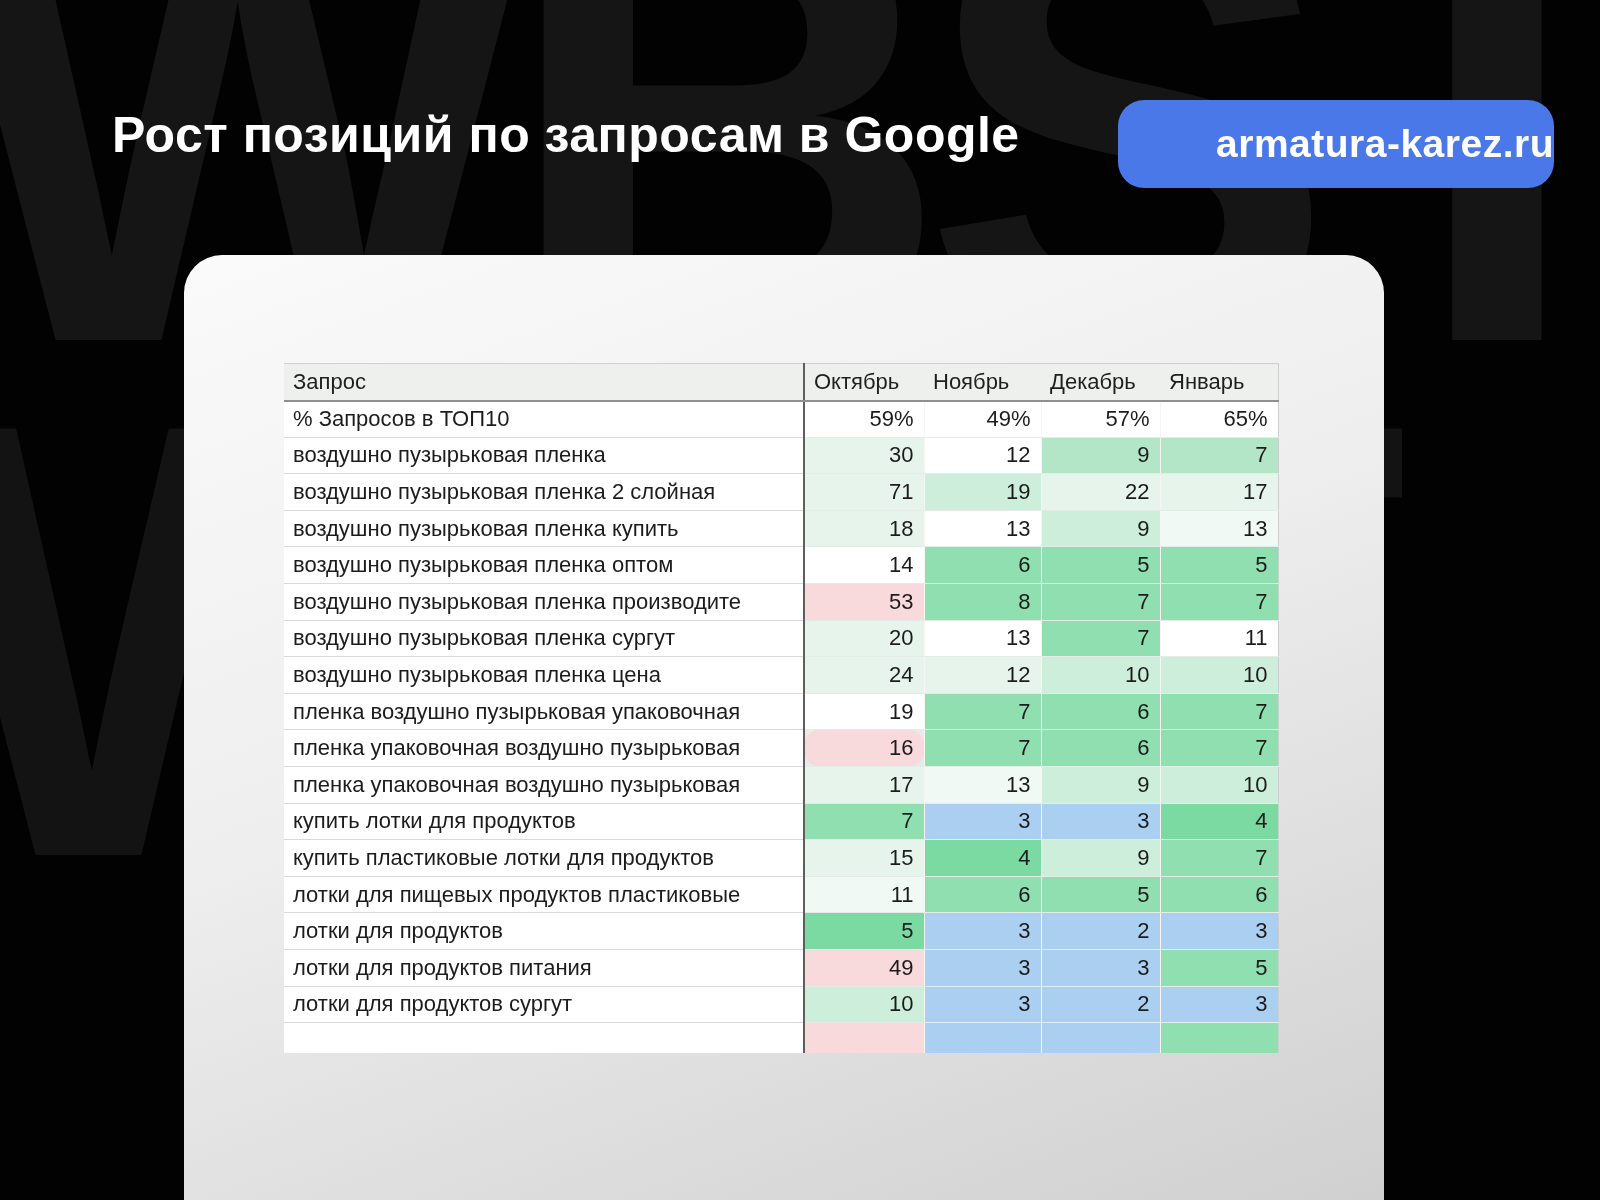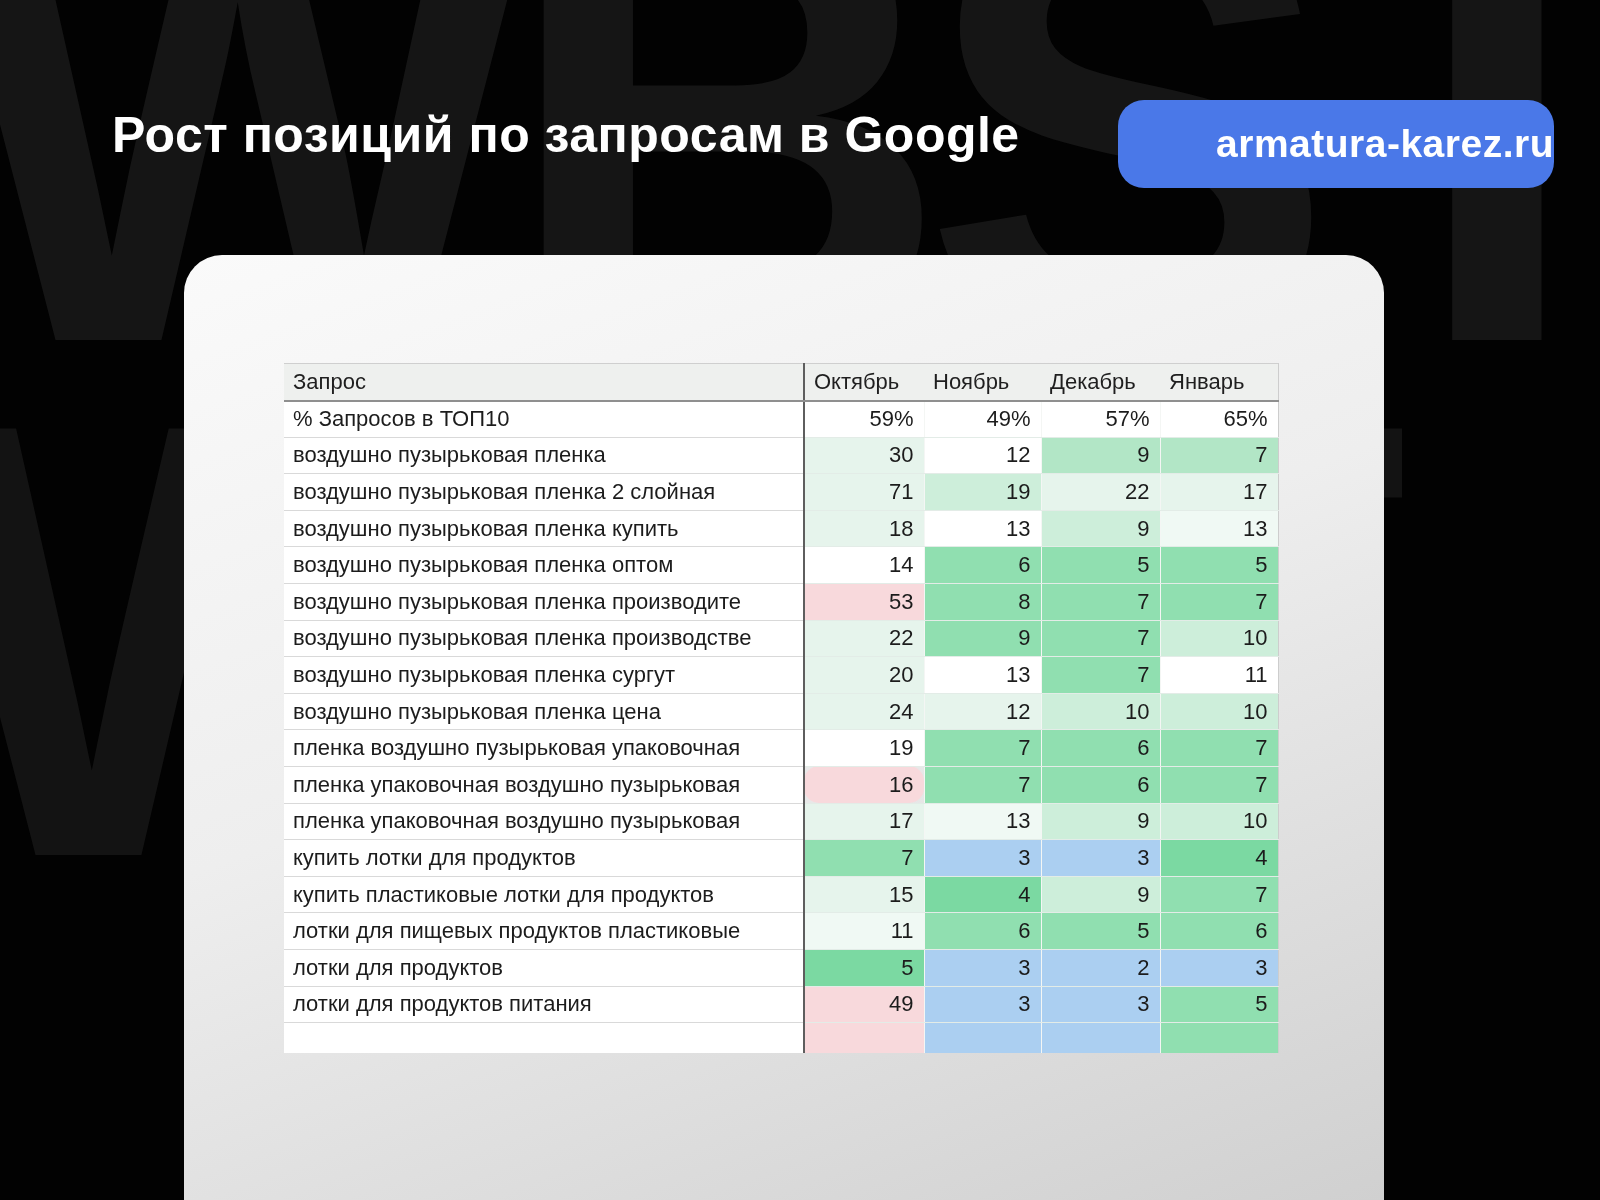--- a/index.html
+++ b/index.html
@@ -151,27 +151,20 @@
     <td class="val last" style="background: rgb(144, 223, 176);">5</td>
   </tr>
           <tr>
     <td class="query col-query">воздушно пузырьковая пленка производите</td>
     <td class="val" style="background: rgb(248, 217, 220);">53</td>
     <td class="val" style="background: rgb(144, 223, 176);">8</td>
     <td class="val" style="background: rgb(144, 223, 176);">7</td>
     <td class="val last" style="background: rgb(144, 223, 176);">7</td>
   </tr>
           <tr>
-    <td class="query col-query">воздушно пузырьковая пленка производстве</td>
-    <td class="val" style="background: rgb(230, 244, 236);">22</td>
-    <td class="val" style="background: rgb(144, 223, 176);">9</td>
-    <td class="val" style="background: rgb(144, 223, 176);">7</td>
-    <td class="val last" style="background: rgb(205, 238, 218);">10</td>
-  </tr>
-          <tr>
     <td class="query col-query">воздушно пузырьковая пленка сургут</td>
     <td class="val" style="background: rgb(230, 244, 236);">20</td>
     <td class="val" style="background: rgb(255, 255, 255);">13</td>
     <td class="val" style="background: rgb(144, 223, 176);">7</td>
     <td class="val last" style="background: rgb(255, 255, 255);">11</td>
   </tr>
           <tr>
     <td class="query col-query">воздушно пузырьковая пленка цена</td>
     <td class="val" style="background: rgb(230, 244, 236);">24</td>
     <td class="val" style="background: rgb(230, 244, 236);">12</td>
@@ -226,20 +219,27 @@
     <td class="val" style="background: rgb(171, 207, 241);">3</td>
     <td class="val" style="background: rgb(171, 207, 241);">2</td>
     <td class="val last" style="background: rgb(171, 207, 241);">3</td>
   </tr>
           <tr>
     <td class="query col-query">лотки для продуктов питания</td>
     <td class="val" style="background: rgb(248, 217, 220);">49</td>
     <td class="val" style="background: rgb(171, 207, 241);">3</td>
     <td class="val" style="background: rgb(171, 207, 241);">3</td>
     <td class="val last" style="background: rgb(144, 223, 176);">5</td>
+  </tr>
+          <tr>
+    <td class="query col-query">лотки для продуктов сургут</td>
+    <td class="val" style="background: rgb(205, 238, 218);">10</td>
+    <td class="val" style="background: rgb(171, 207, 241);">3</td>
+    <td class="val" style="background: rgb(171, 207, 241);">2</td>
+    <td class="val last" style="background: rgb(171, 207, 241);">3</td>
   </tr>
           <tr class="partial">
     <td class="query col-query"></td>
     <td class="val" style="background: rgb(248, 217, 220);"></td>
     <td class="val" style="background: rgb(171, 207, 241);"></td>
     <td class="val" style="background: rgb(171, 207, 241);"></td>
     <td class="val last" style="background: rgb(144, 223, 176);"></td>
   </tr>
         </tbody>
     </table>

